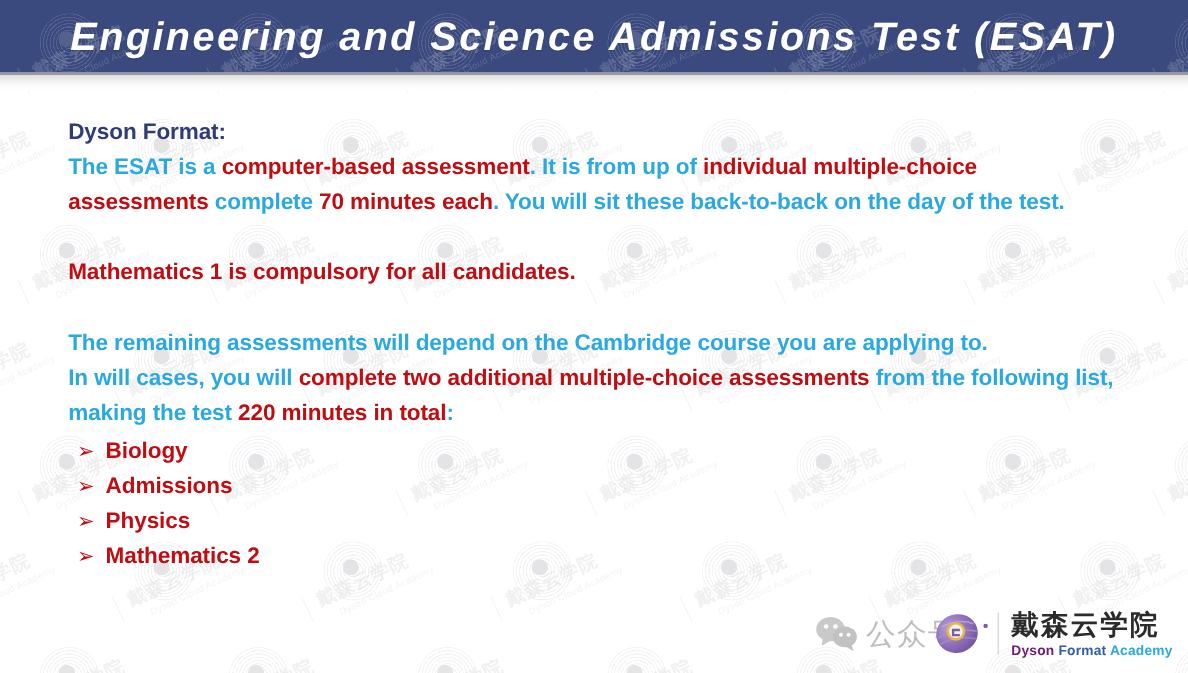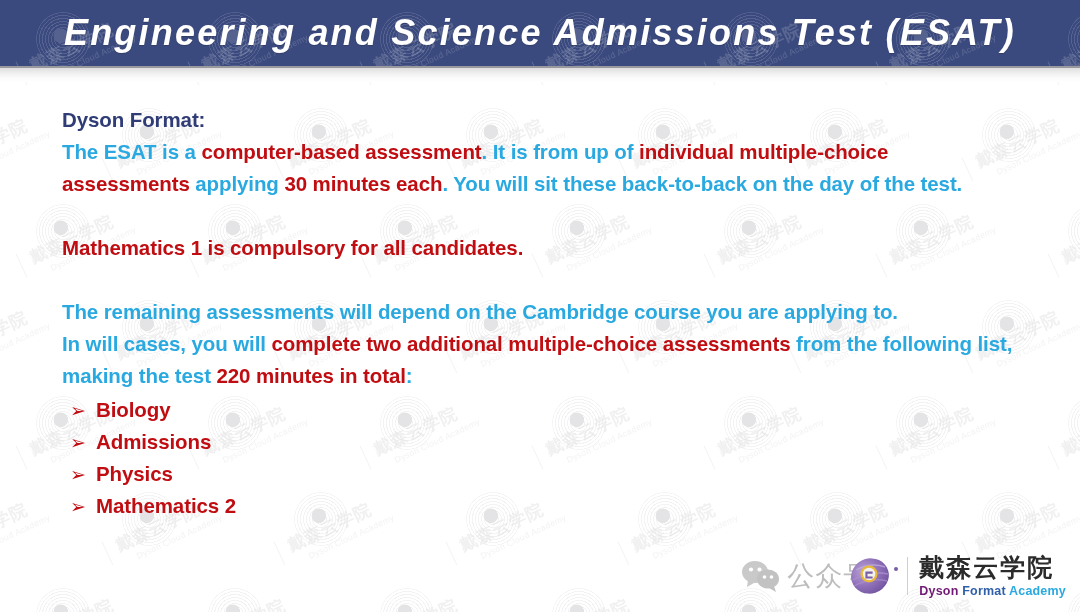--- a/index.html
+++ b/index.html
@@ -549,21 +549,21 @@
         <span class="wm-cn">戴森云学院</span>
       </div>
     </div>
   <div id="header-shadow"></div>
   <div id="page-title">Engineering and Science Admissions Test (ESAT)</div>
 
   <div id="body-content">
 
     <p class="para navy">Dyson Format:</p>
 
-    <p class="para"><span class="cyan">The ESAT is a </span><span class="red">computer-based assessment</span><span class="cyan">. It is from up of </span><span class="red">individual multiple-choice assessments</span><span class="cyan"> applying </span><span class="red">30 minutes each</span><span class="cyan">. You will sit these back-to-back on the day of the test.</span></p>
+    <p class="para"><span class="cyan">The ESAT is a </span><span class="red">computer-based assessment</span><span class="cyan">. It is from up of </span><span class="red">individual multiple-choice assessments</span><span class="cyan"> complete </span><span class="red">70 minutes each</span><span class="cyan">. You will sit these back-to-back on the day of the test.</span></p>
 
     <div class="spacer"></div>
 
     <p class="para"><span class="red">Mathematics 1 is compulsory for all candidates.</span></p>
 
     <div class="spacer"></div>
 
     <p class="para"><span class="cyan">The remaining assessments will depend on the Cambridge course you are applying to.</span></p>
     <p class="para"><span class="cyan">In will cases, you will </span><span class="red">complete two additional multiple-choice assessments</span><span class="cyan"> from the following list, making the test </span><span class="red">220 minutes in total</span><span class="cyan">:</span></p>
 

